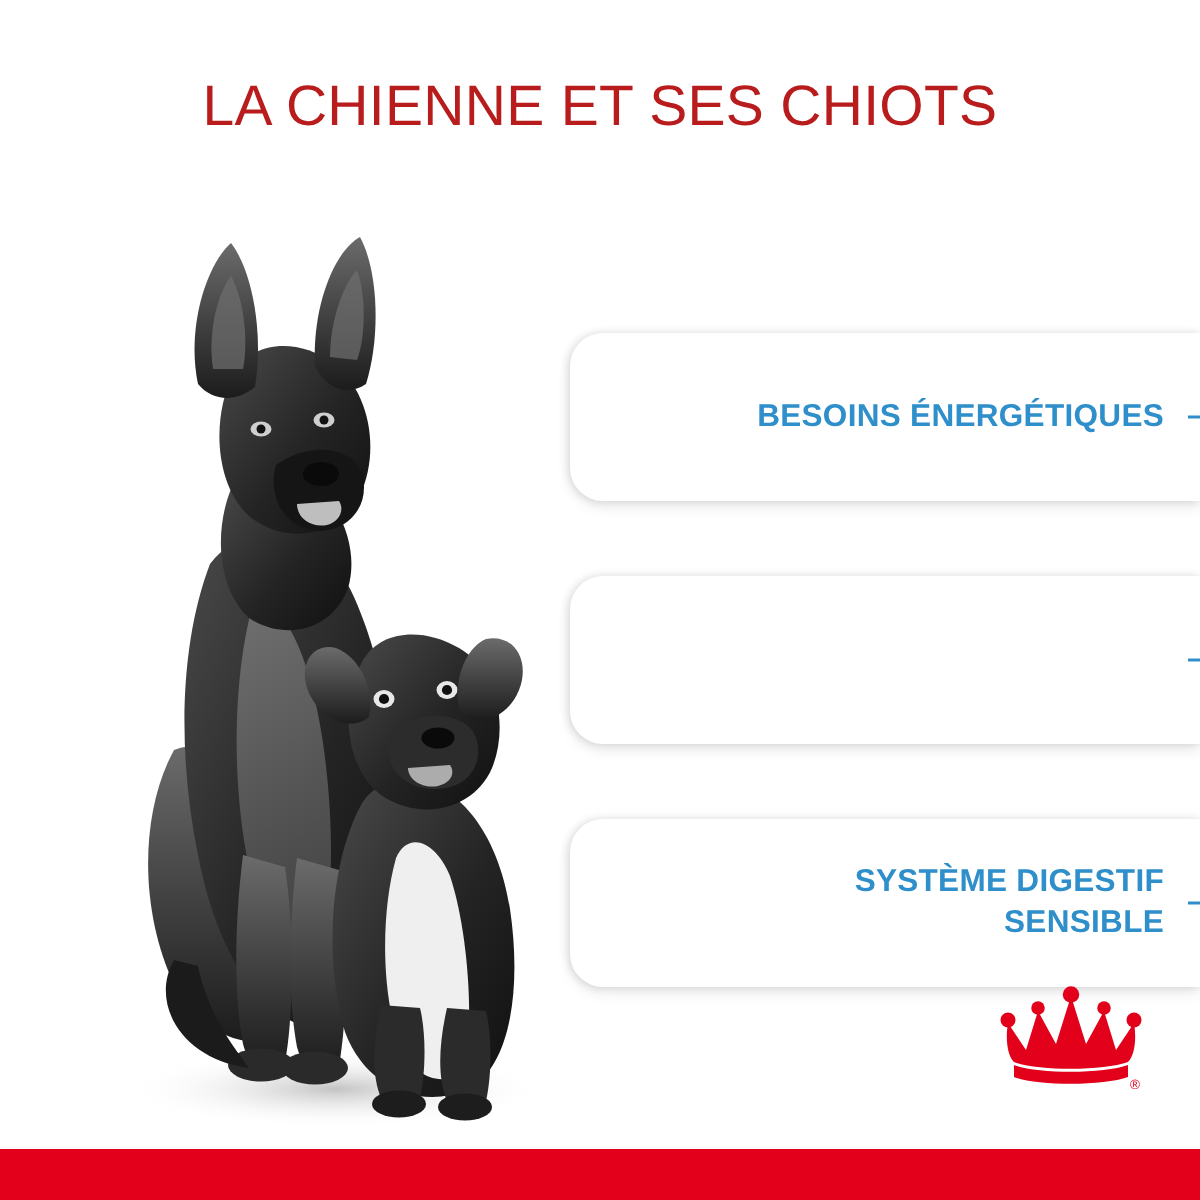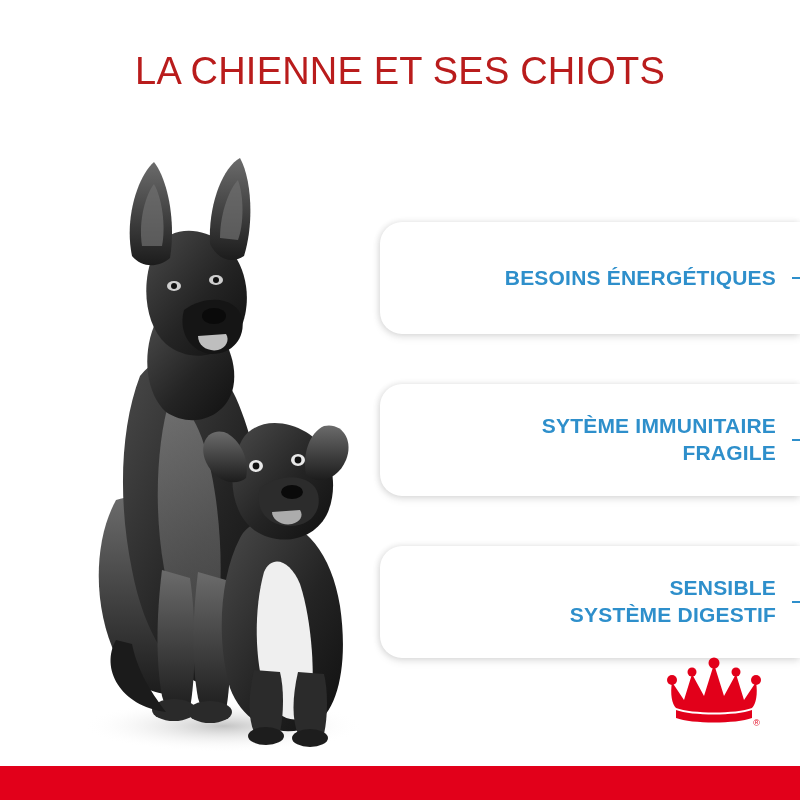--- a/index.html
+++ b/index.html
@@ -224,33 +224,29 @@
       <div class="callout-bubble">
         <div class="callout-text">
           <span class="t-line">BESOINS ÉNERGÉTIQUES</span>
         </div>
         <span class="callout-connector"></span>
       </div>
     </div>
 
     <div class="callout">
       <div class="callout-bubble">
-        <div class="callout-text">
-          <span class="t-line">SYTÈME IMMUNITAIRE</span>
-          <span class="t-line">FRAGILE</span>
-        </div>
         <span class="callout-connector"></span>
       </div>
     </div>
 
     <div class="callout">
       <div class="callout-bubble">
         <div class="callout-text">
+          <span class="t-line">SYSTÈME DIGESTIF</span>
           <span class="t-line">SENSIBLE</span>
-          <span class="t-line">SYSTÈME DIGESTIF</span>
         </div>
         <span class="callout-connector"></span>
       </div>
     </div>
 
   </div>
 
   <div class="logo">
     <svg viewBox="0 0 104 74" xmlns="http://www.w3.org/2000/svg" aria-hidden="true">
       <g fill="#E2001A">

